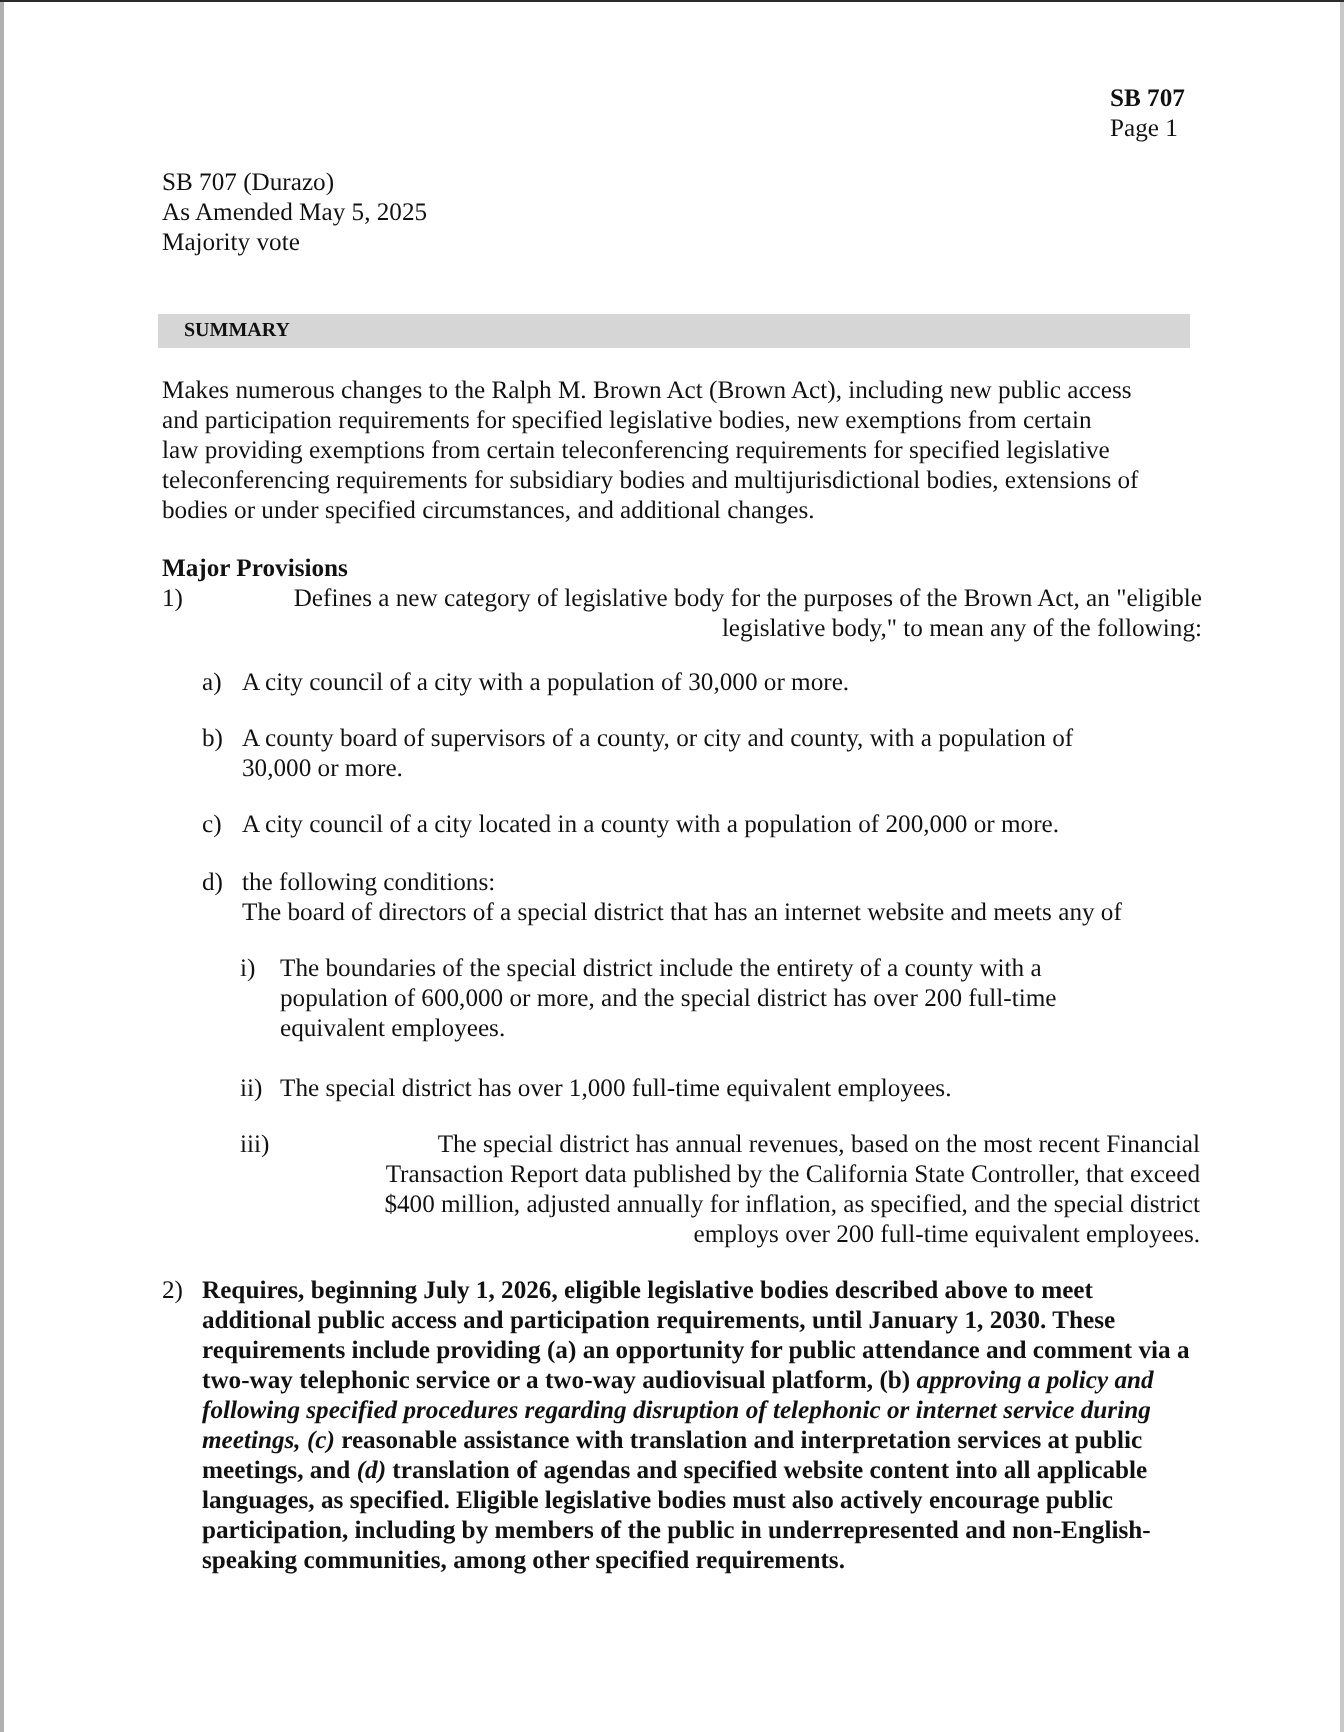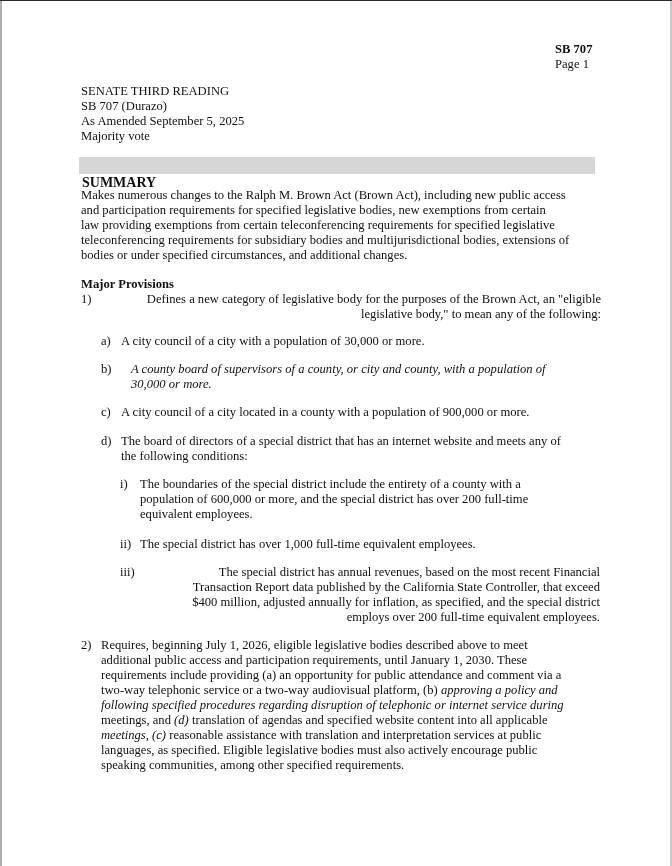--- a/index.html
+++ b/index.html
@@ -15,21 +15,21 @@
   .rightbar { position: absolute; left: 670px; top: 1px; width: 2px; height: 865px; background: #c8c8c8; }
   .page { position: absolute; left: 0; top: 0; width: 564px; height: 866px; font-size: 12.6px; line-height: 15px; }
 
   .header-right { position: absolute; left: 555px; top: 42px; width: 80px; }
   .header-right .bill { font-weight: bold; }
   .header-left { position: absolute; left: 81px; top: 84px; }
   .summary-bar {
     position: absolute; left: 79px; top: 157px; width: 516px; height: 17px;
     background: #d6d6d6;
   }
-  .summary-bar span { position: absolute; left: 3px; top: 1px; font-weight: bold; font-size: 14px; margin-top: 17px; }
+  .summary-bar span { position: absolute; left: 13px; top: 1px; font-weight: bold; font-size: 10px; }
 
   .para { position: absolute; left: 81px; width: 512px; }
   .para p { margin: 0; }
 
   .li { position: absolute; }
   .num { position: absolute; left: 0; top: 0; }
   .txt { position: absolute; top: 0; }
   .i { font-style: italic; }
   .bold { font-weight: bold; }
 </style>
@@ -41,23 +41,22 @@
 <div class="rightbar"></div>
 
 <div class="page">
 
   <div class="header-right">
     <div class="bill">SB 707</div>
     <div>Page  1</div>
   </div>
 
   <div class="header-left">
-    <div>SENATE THIRD READING</div>
     <div>SB 707 (Durazo)</div>
-    <div>As Amended  September 5, 2025</div>
+    <div>As Amended  May 5, 2025</div>
     <div>Majority vote</div>
   </div>
 
   <div class="summary-bar">
     <span>SUMMARY</span>
   </div>
 
   <div class="para" style="top:188px;">
     <p>Makes numerous changes to the Ralph M. Brown Act (Brown Act), including new public access</p>
     <p>and participation requirements for specified legislative bodies, new exemptions from certain</p>
@@ -78,38 +77,38 @@
 
   <div class="li" style="left:101px; top:334px; width:500px;">
     <span class="num">a)</span>
     <div class="txt" style="left:20px; width:480px;">
       <div>A city council of a city with a population of 30,000 or more.</div>
     </div>
   </div>
 
   <div class="li" style="left:101px; top:362px; width:500px;">
     <span class="num">b)</span>
-    <div class="txt" style="left:30px; width:480px;font-style:italic;">
+    <div class="txt" style="left:20px; width:480px;">
       <div>A county board of supervisors of a county, or city and county, with a population of</div>
       <div>30,000 or more.</div>
     </div>
   </div>
 
   <div class="li" style="left:101px; top:405px; width:500px;">
     <span class="num">c)</span>
     <div class="txt" style="left:20px; width:480px;">
-      <div>A city council of a city located in a county with a population of 900,000 or more.</div>
+      <div>A city council of a city located in a county with a population of 200,000 or more.</div>
     </div>
   </div>
 
   <div class="li" style="left:101px; top:434px; width:500px;">
     <span class="num">d)</span>
     <div class="txt" style="left:20px; width:480px;">
+      <div>the following conditions:</div>
       <div>The board of directors of a special district that has an internet website and meets any of</div>
-      <div>the following conditions:</div>
     </div>
   </div>
 
   <div class="li" style="left:120px; top:477px; width:480px;">
     <span class="num">i)</span>
     <div class="txt" style="left:20px; width:460px;">
       <div>The boundaries of the special district include the entirety of a county with a</div>
       <div>population of 600,000 or more, and the special district has over 200 full-time</div>
       <div>equivalent employees.</div>
     </div>
@@ -127,26 +126,27 @@
     <div class="txt" style="left:20px; width:460px;text-align:right;">
       <div>The special district has annual revenues, based on the most recent Financial</div>
       <div>Transaction Report data published by the California State Controller, that exceed</div>
       <div>$400 million, adjusted annually for inflation, as specified, and the special district</div>
       <div>employs over 200 full-time equivalent employees.</div>
     </div>
   </div>
 
   <div class="li" style="left:81px; top:638px; width:520px;">
     <span class="num">2)</span>
-    <div class="txt" style="left:20px; width:500px;">
+    <div class="txt" style="left:20px; width:500px;font-weight:bold;">
       <div>Requires, beginning July 1, 2026, eligible legislative bodies described above to meet</div>
       <div>additional public access and participation requirements, until January 1, 2030. These</div>
       <div>requirements include providing (a) an opportunity for public attendance and comment via a</div>
       <div><span>two-way telephonic service or a two-way audiovisual platform, (b) </span><span class="i">approving a policy and</span></div>
       <div class="i">following specified procedures regarding disruption of telephonic or internet service during</div>
+      <div><span class="i">meetings, (c)</span><span> reasonable assistance with translation and interpretation services at public</span></div>
       <div><span>meetings, and </span><span class="i">(d)</span><span> translation of agendas and specified website content into all applicable</span></div>
-      <div><span class="i">meetings, (c)</span><span> reasonable assistance with translation and interpretation services at public</span></div>
       <div>languages, as specified. Eligible legislative bodies must also actively encourage public</div>
+      <div>participation, including by members of the public in underrepresented and non-English-</div>
       <div>speaking communities, among other specified requirements.</div>
     </div>
   </div>
 
 </div>
 
 </body></html>

